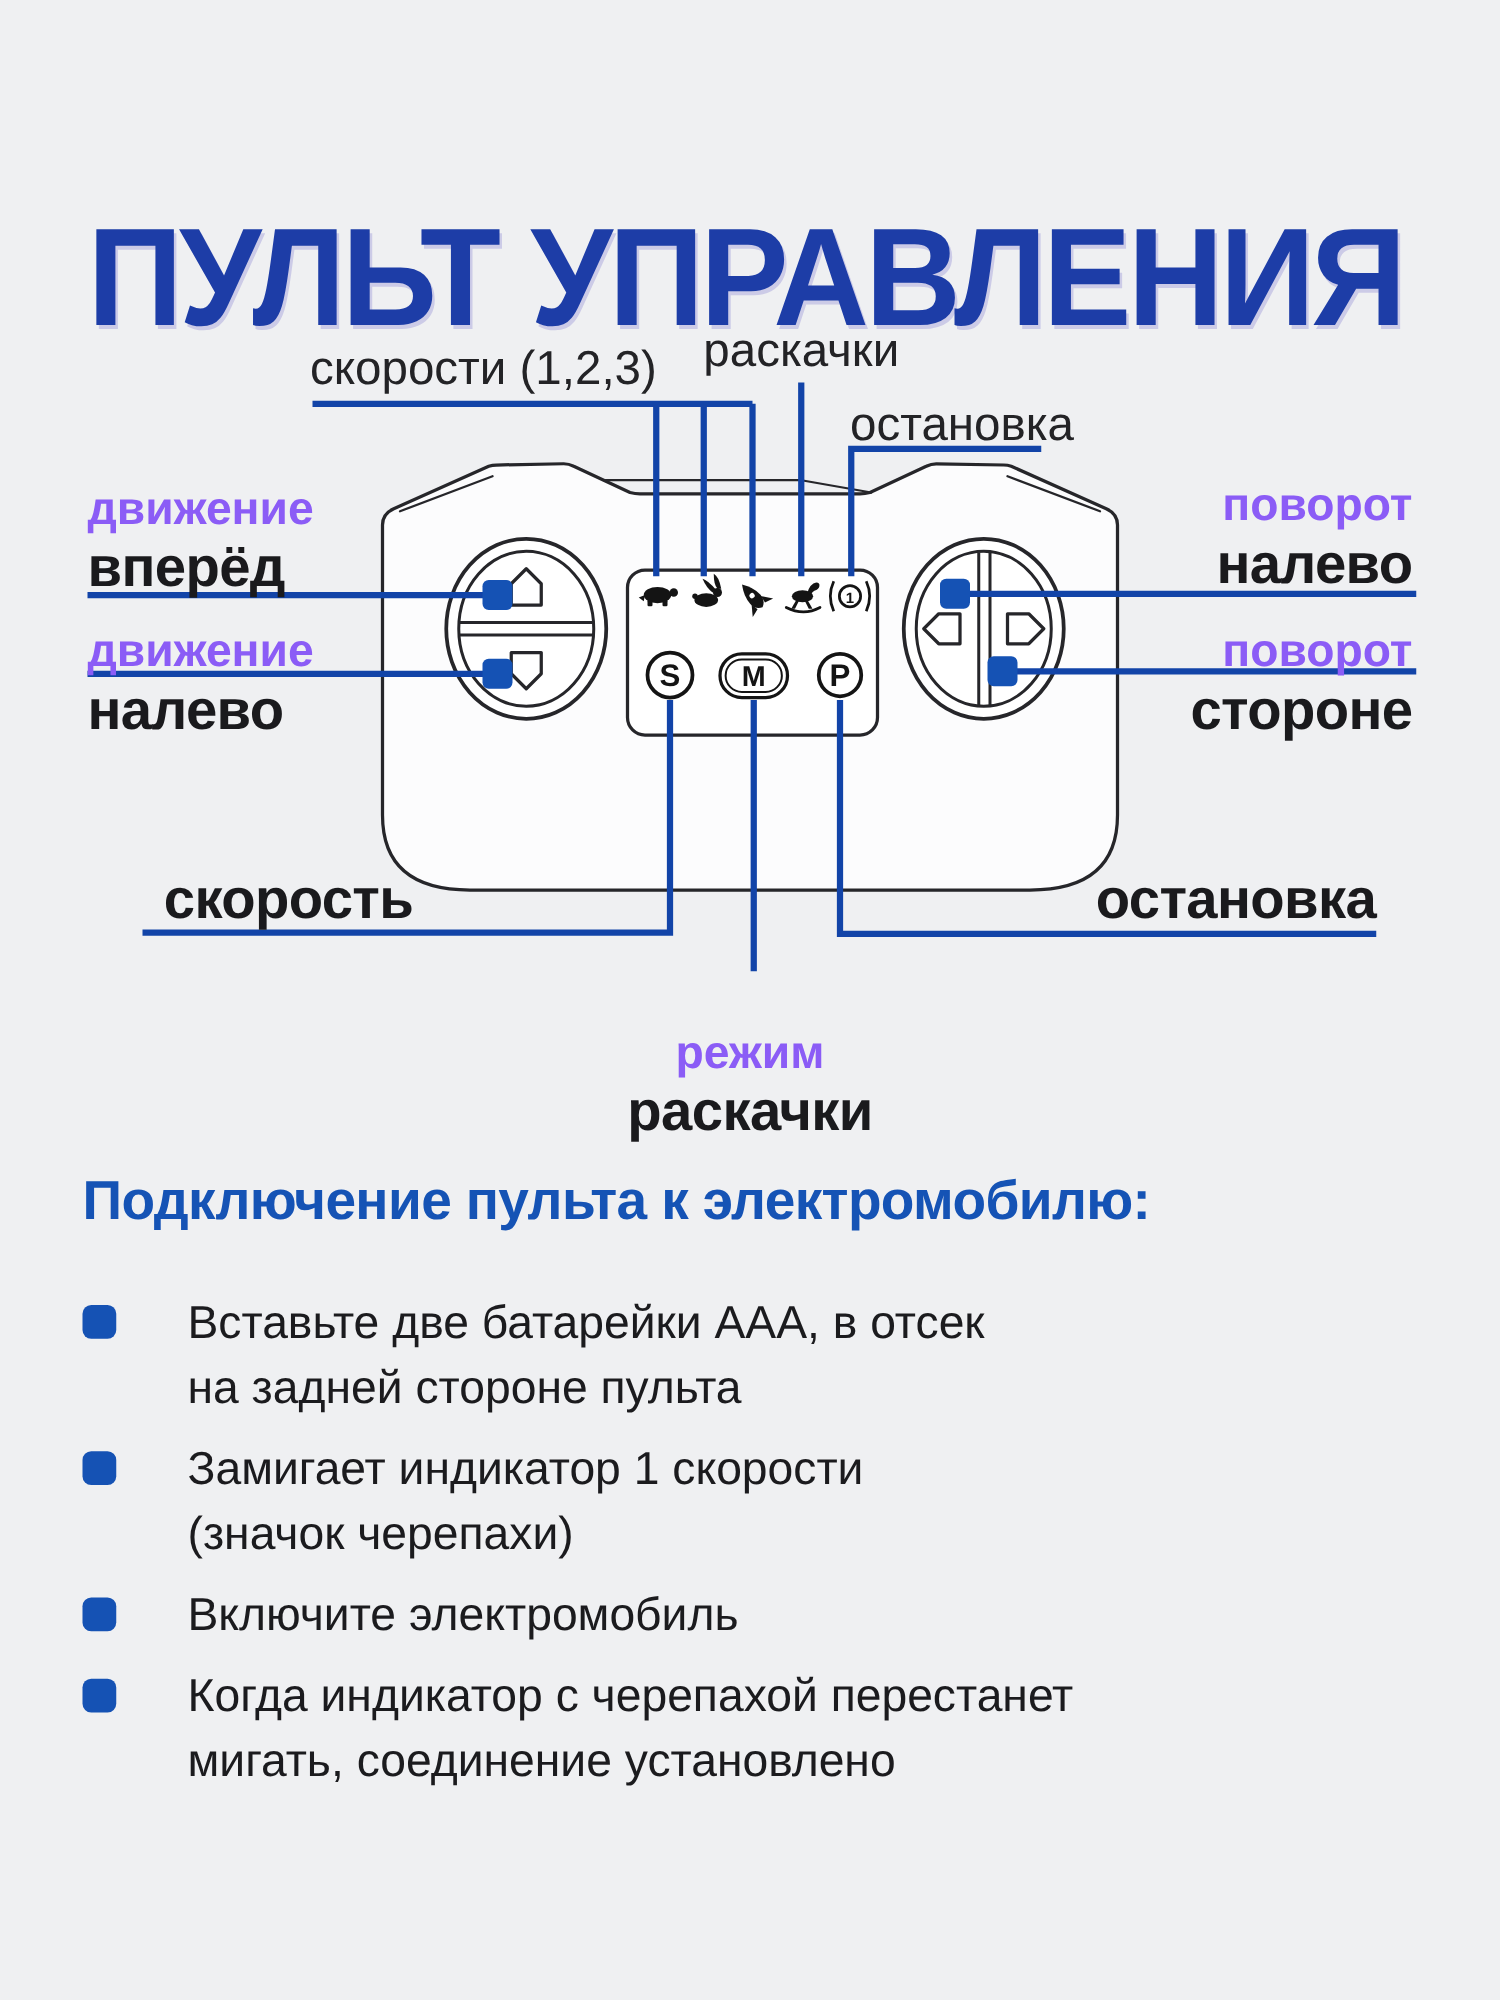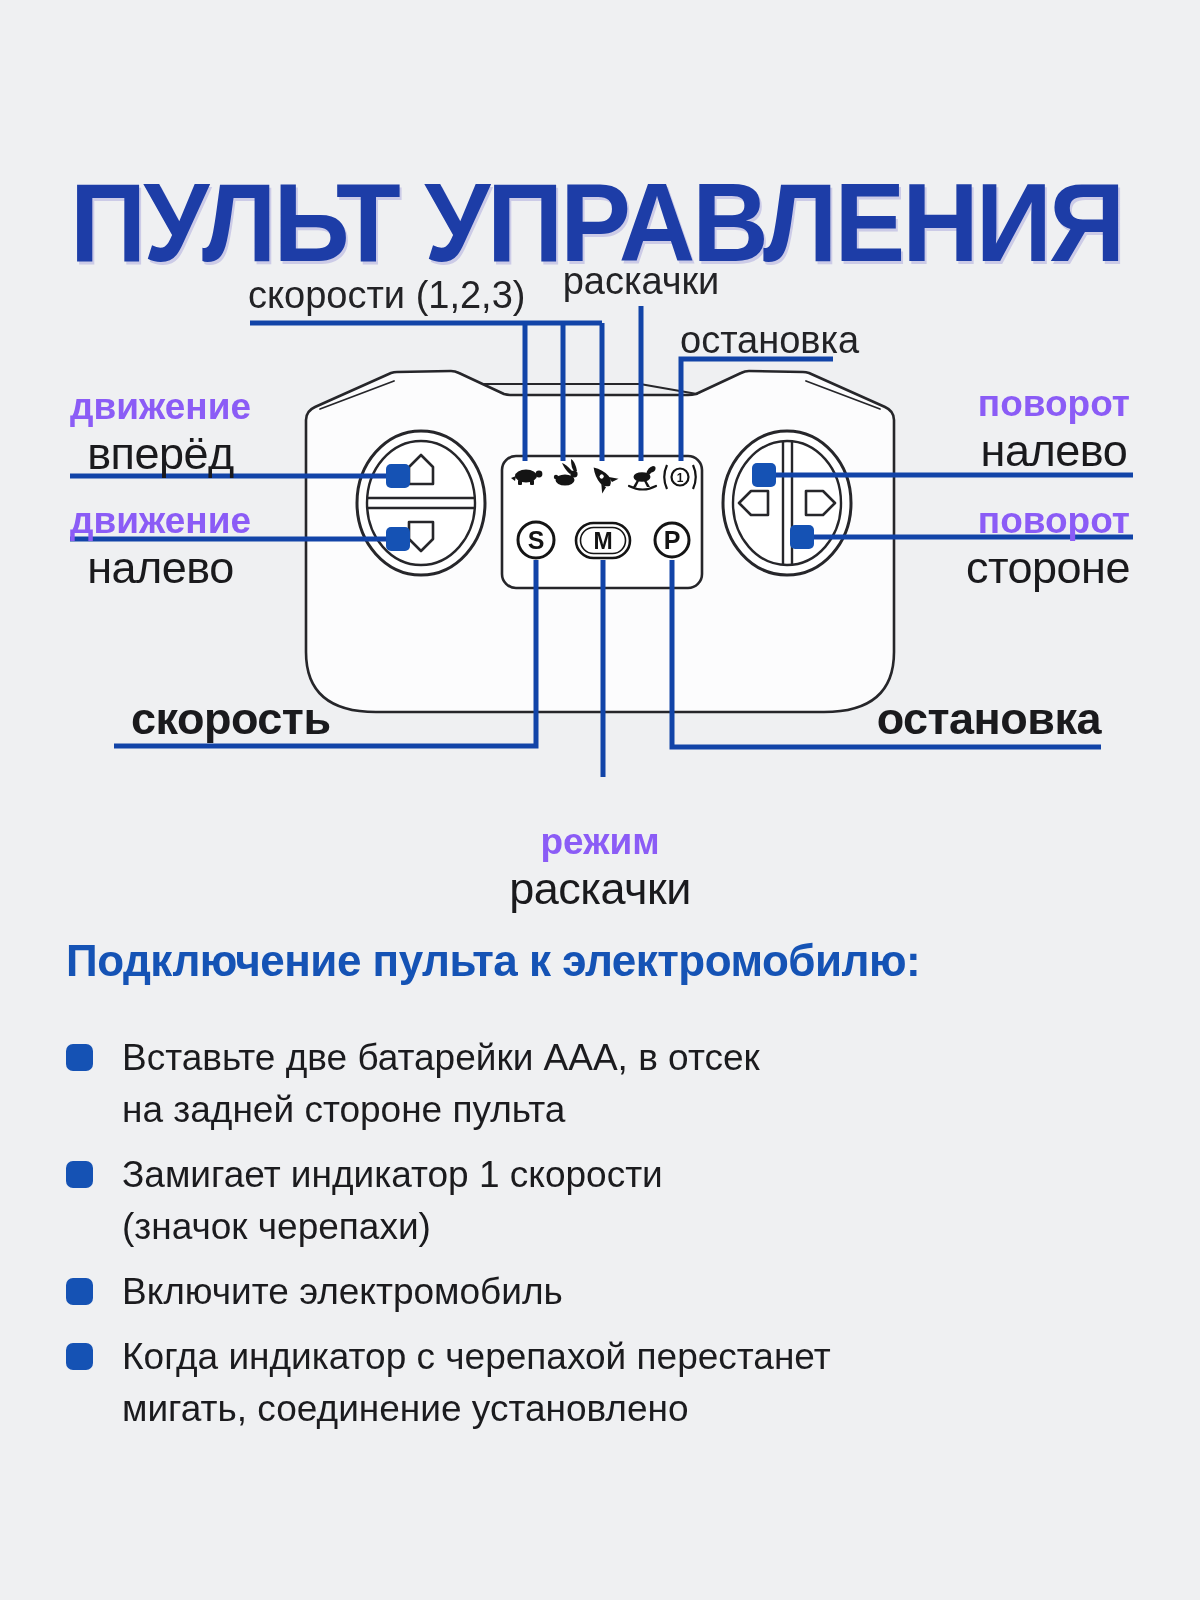--- a/index.html
+++ b/index.html
@@ -15,32 +15,32 @@
     position:absolute;left:70px;top:88px;
     font-size:106px;font-weight:700;letter-spacing:-3px;
     color:#1d3da7;white-space:nowrap;
     transform:scaleY(1.05);transform-origin:left top;
     text-shadow:2px 3px 0 rgba(100,90,200,.25);
   }
   .diagram{position:absolute;left:0;top:0;width:1200px;height:880px;}
   .diagram svg{position:absolute;left:0;top:0;}
   .lbl{position:absolute;white-space:nowrap;}
   .lbl .small{font-size:37px;font-weight:700;color:#8b5cf6;line-height:1.05;}
-  .lbl .big{font-size:45px;font-weight:400;color:#1a1a1d;line-height:1.05;margin-top:3px;letter-spacing:-.5px;text-align:center;}
+  .lbl .big{font-size:45px;font-weight:700;color:#1a1a1d;line-height:1.05;margin-top:3px;letter-spacing:-.5px;}
   .lbl.single{font-size:38px;font-weight:400;color:#232326;}
   .lbl.boldsingle{font-size:45px;font-weight:700;color:#1a1a1d;letter-spacing:-.5px;}
   .lbl.right{text-align:right;}
   .lbl.center{transform:translateX(-50%);text-align:center;}
   .section{position:absolute;left:66px;top:936px;width:1060px;}
   .section h2{
     margin:0 0 46px 0;font-size:44px;font-weight:700;
     color:#1553b5;letter-spacing:-.5px;
   }
   .steps{list-style:none;margin:0;padding:0;}
-  .step{display:flex;align-items:flex-start;margin-bottom:13px;}
+  .step{display:flex;align-items:flex-start;margin-bottom:13px;gap:28px;}
   .step .bullet{
     width:27px;height:27px;border-radius:7px;background:#1552b4;
     flex:0 0 auto;margin-top:12px;margin-right:29px;
   }
   .step .txt{font-size:37px;line-height:52px;color:#1b1b1e;}
 </style>
 </head>
 <body>
 
 <h1 class="page-title">ПУЛЬТ УПРАВЛЕНИЯ</h1>

